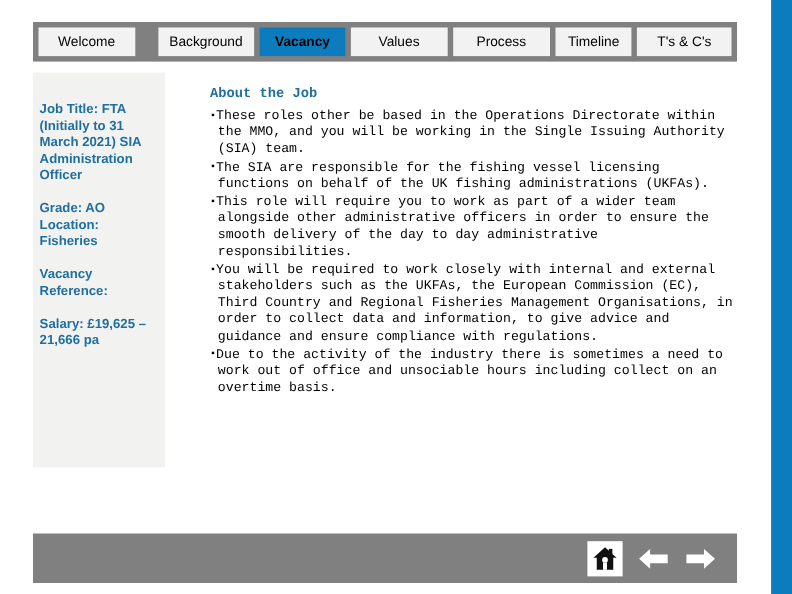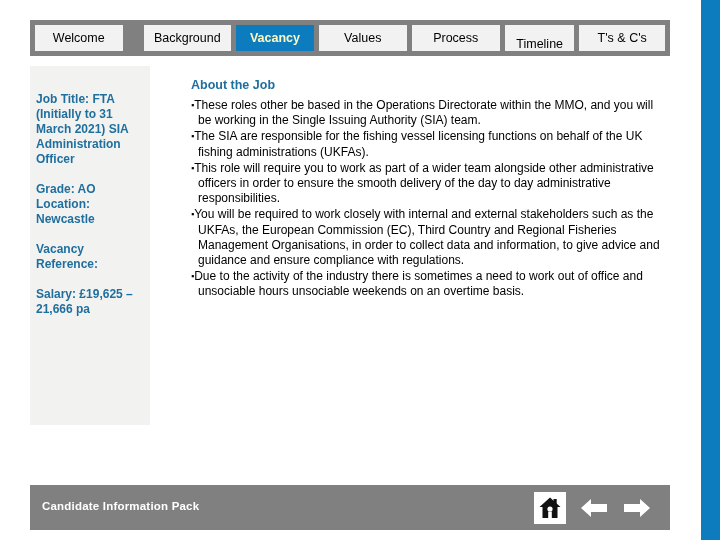--- a/index.html
+++ b/index.html
@@ -57,30 +57,30 @@
     align-items: center;
     justify-content: center;
     box-sizing: border-box;
     margin-right: 5px;
     user-select: none;
     white-space: nowrap;
   }
   .tab:last-child { margin-right: 0; }
   .tab.active {
     background: #0d7cbe;
-    color: #fef9c3;
+    color: #000000;
     font-weight: bold;
     text-align: right;
   }
   .tab.w-welcome    { width: 92px; }
   .tab.w-background { width: 92px; margin-left: 16px; }
   .tab.w-vacancy    { width: 82px; }
   .tab.w-values     { width: 92px; }
   .tab.w-process    { width: 93px; }
-  .tab.w-timeline   { width: 73px; align-items: flex-end; }
+  .tab.w-timeline   { width: 73px; }
   .tab.w-terms      { width: 90px; }
 
   
   #info-panel {
     position: absolute;
     left: 30px;
     top: 66px;
     width: 120px;
     height: 359px;
     background: #f2f2f1;
@@ -95,20 +95,21 @@
     margin: 0 0 15px 0;
   }
   .info-block:last-child { margin-bottom: 12px; }
 
   
   #content {
     position: absolute;
     left: 191px;
     top: 78px;
     width: 476px;
+    font-family: Liberation Mono, monospace;
   }
   #content-heading {
     color: #1f6f9e;
     font-size: 12.5px;
     font-weight: bold;
     margin: 0 0 6px 0;
     line-height: 14px;
   }
   .bullet {
     color: #000000;
@@ -192,37 +193,36 @@
     <div class="tab w-timeline">
         <span>Timeline</span>
       </div>
     <div class="tab w-terms">
         <span>T's &amp; C's</span>
       </div>
   </div>
 
   <div id="info-panel">
     <p class="info-block">Job Title: FTA (Initially to 31 March 2021) SIA Administration Officer</p>
-    <p class="info-block"><span>Grade: AO</span><br><span>Location: Newcastle</span></p>
+    <p class="info-block"><span>Grade: AO</span><br><span>Location: Fisheries</span></p>
     <p class="info-block">Vacancy Reference:</p>
     <p class="info-block">Salary: £19,625 – 21,666 pa</p>
   </div>
 
   <div id="content">
     <h2 id="content-heading">About the Job</h2>
 
     <p class="bullet"><span class="bdot">▪</span><span>These roles other be based in the Operations Directorate within the MMO, and you will be working in the Single Issuing Authority (SIA) team.</span></p>
     <p class="bullet"><span class="bdot">▪</span><span>The SIA are responsible for the fishing vessel licensing functions on behalf of the UK fishing administrations (UKFAs).</span></p>
     <p class="bullet"><span class="bdot">▪</span><span>This role will require you to work as part of a wider team alongside other administrative officers in order to ensure the smooth delivery of the day to day administrative responsibilities.</span></p>
     <p class="bullet"><span class="bdot">▪</span><span>You will be required to work closely with internal and external stakeholders such as the UKFAs, the European Commission (EC), Third Country and Regional Fisheries Management Organisations, in order to collect data and information, to give advice and guidance and ensure compliance with regulations.</span></p>
-    <p class="bullet"><span class="bdot">▪</span><span>Due to the activity of the industry there is sometimes a need to work out of office and unsociable hours unsociable weekends on an overtime basis.</span></p>
+    <p class="bullet"><span class="bdot">▪</span><span>Due to the activity of the industry there is sometimes a need to work out of office and unsociable hours including collect on an overtime basis.</span></p>
   </div>
 
   <div id="footer">
-    <div id="footer-label">Candidate Information Pack</div>
     <div id="nav-icons">
 
       <div class="home-btn">
         <svg width="26" height="26" viewBox="0 0 26 26">
           <path d="M13 2.5 L2.5 12 L5.5 12 L5.5 23 L20.5 23 L20.5 12 L23.5 12 Z" fill="#111111"></path>
           <rect x="16.5" y="4" width="3.2" height="5" fill="#111111"></rect>
           <circle cx="13" cy="14" r="2.6" fill="#ffffff"></circle>
           <rect x="11.2" y="16.6" width="3.6" height="6.4" fill="#ffffff"></rect>
         </svg>
       </div>

